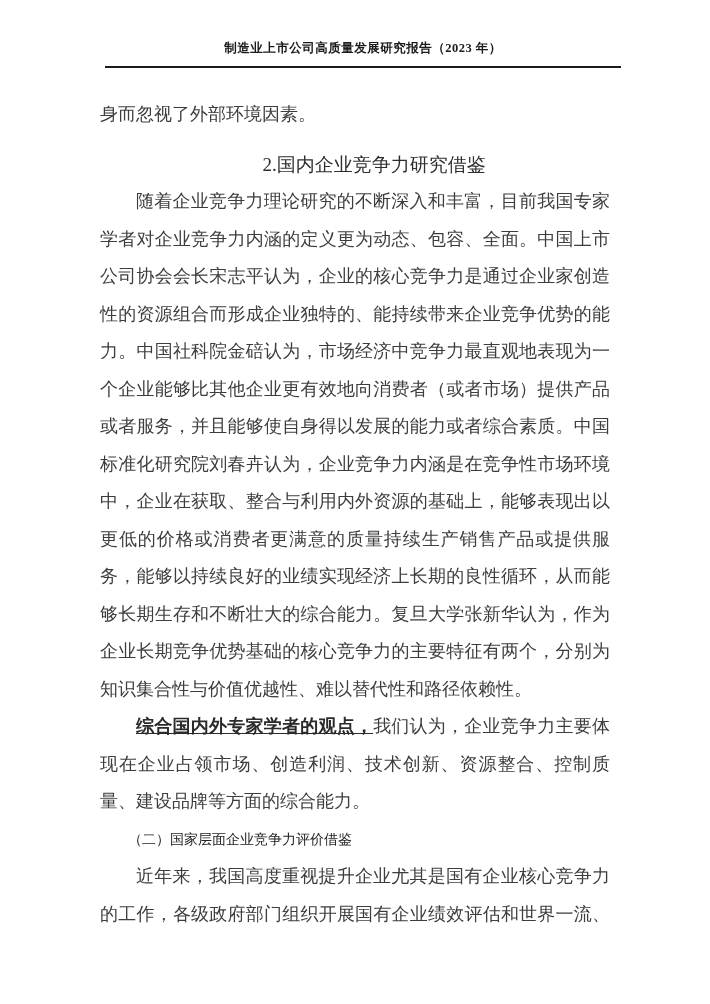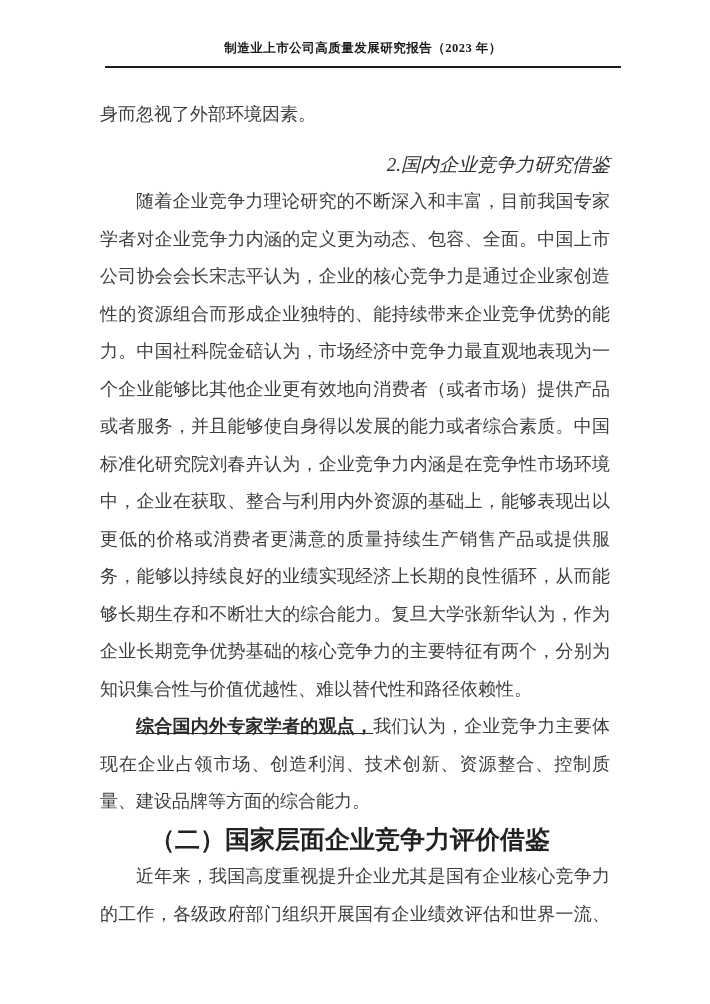--- a/index.html
+++ b/index.html
@@ -36,27 +36,26 @@
   }
   .content p { margin:0; text-indent:2em; }
   p.carryover { text-indent:0; text-align:left; }
   h3.section-heading {
     margin:12px 0 0 0;
     font-size:19px;
     font-weight:normal;
     text-indent:2em;
     line-height:37.5px;
     color:#2e2e2e;
-    text-align:right;
-    font-style:italic;
+    text-align:center;
   }
   h3.subsection-heading {
     margin:0;
-    font-size:25px;
-    font-weight:bold;
+    font-size:14px;
+    font-weight:normal;
     text-indent:2em;
     line-height:37.5px;
     color:#222222;
     text-align:left;
   }
   .bold-lead {
     font-weight:bold;
     font-family:"Liberation Sans","DejaVu Sans",sans-serif;
     color:#2b2b2b;
     text-decoration:underline;

